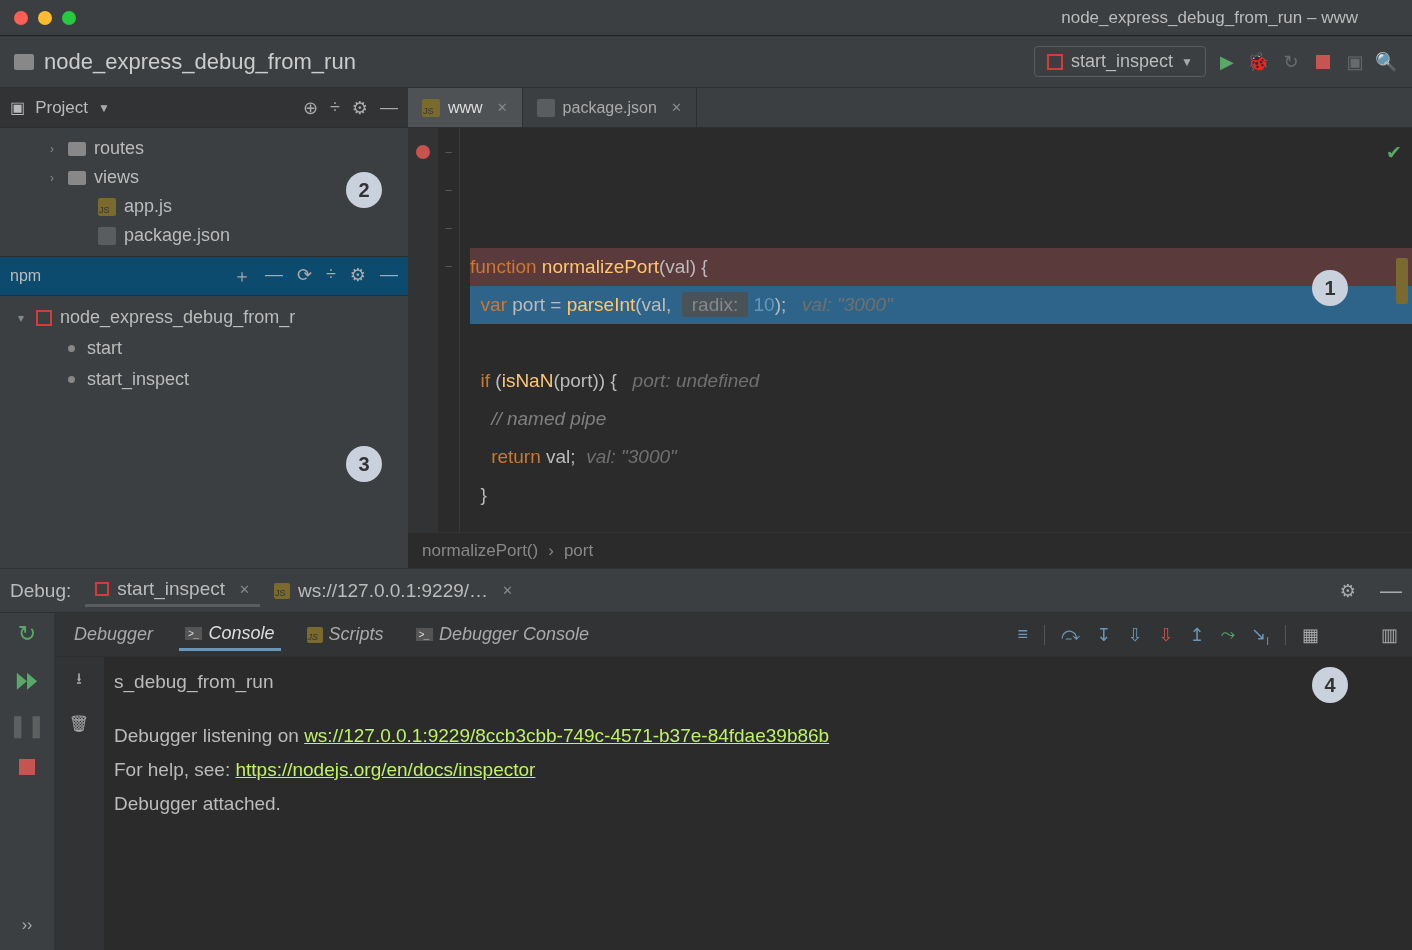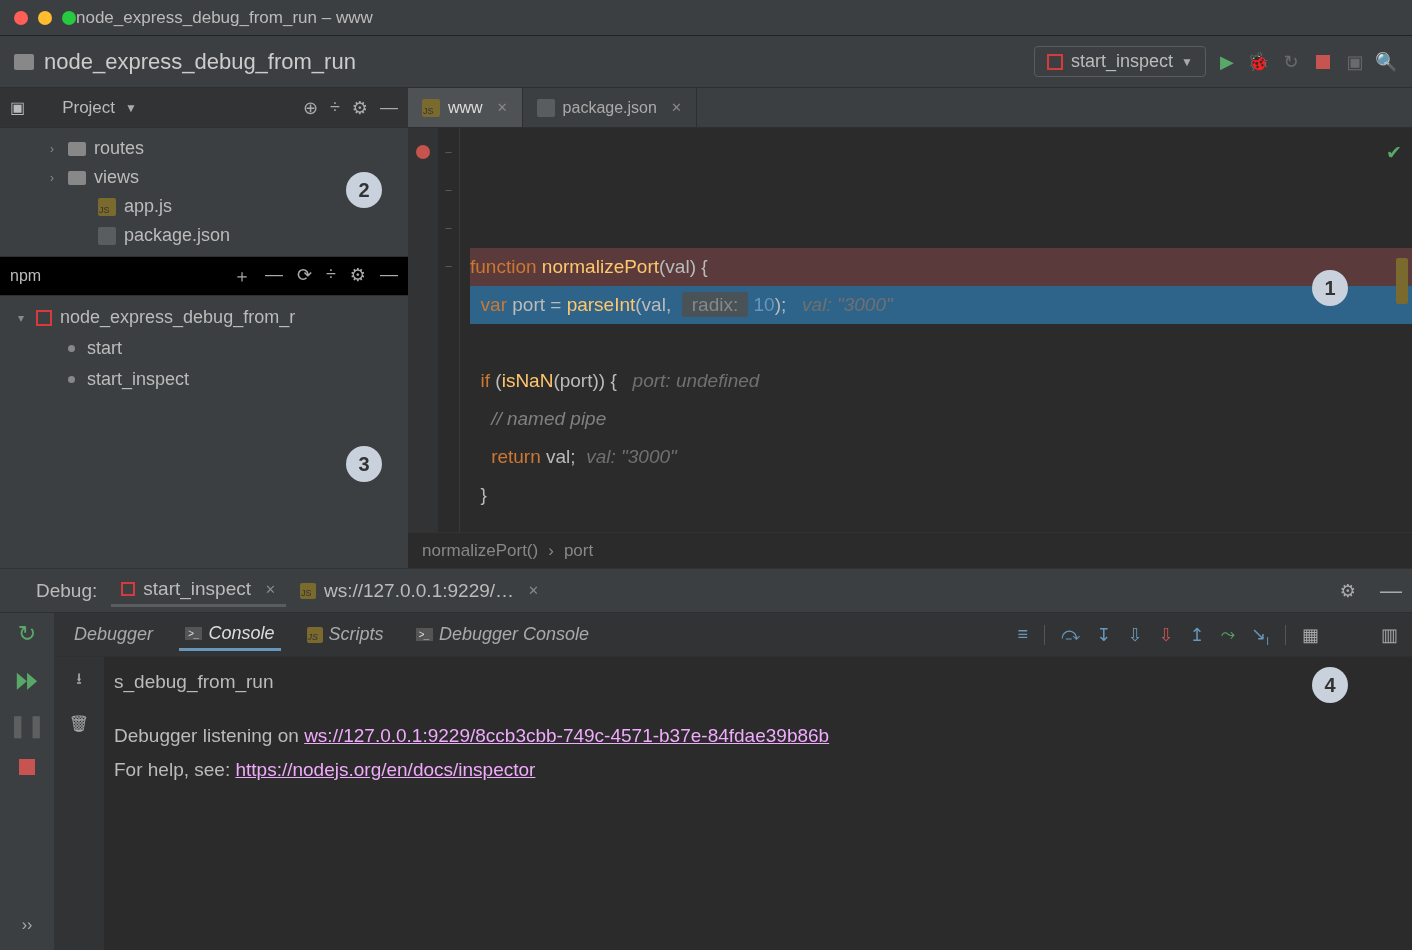--- a/index.html
+++ b/index.html
@@ -1,48 +1,48 @@
 <!DOCTYPE html>
 <html><head>
 <meta charset="utf-8">
 <style>
 * { margin: 0; padding: 0; box-sizing: border-box; font-family: -apple-system, "Segoe UI", sans-serif; }
 body { background: #2b2b2b; color: #bbbbbb; width: 1412px; height: 950px; overflow: hidden; font-size: 16px; }
 .titlebar { height: 36px; background: #3c3f41; display: flex; align-items: center; padding: 0 14px; border-bottom: 1px solid #222; }
 .traffic { display: flex; gap: 10px; }
 .tl { width: 14px; height: 14px; border-radius: 50%; }
 .tl.r { background: #ff5f57; } .tl.y { background: #febc2e; } .tl.g { background: #28c840; }
-.titletext { flex: 1; text-align: left; color: #bbbbbb; font-size: 17px; padding-right:40px; }
+.titletext { flex: 1; text-align: right; color: #bbbbbb; font-size: 17px; padding-right:40px; }
 
 .toolbar { height: 52px; background: #3c3f41; display: flex; align-items: center; padding: 0 14px; gap: 10px; border-bottom: 1px solid #2d2f30; }
 .folder-icon { width: 20px; height: 16px; background: #888; border-radius: 2px; display:inline-block; }
 .proj-name { font-size: 22px; color: #ccc; font-weight:500; }
 .spacer { flex: 1; }
 .run-select { display: flex; align-items: center; gap: 8px; border: 1px solid #5a5d5f; border-radius: 4px; padding: 4px 12px; background: #3c3f41; }
 .npm-icon { width:16px;height:16px;border:2px solid #d63a3a;display:inline-block; }
 .chev { font-size:12px;color:#aaa; }
 .tb-icon { width:22px;height:22px;display:flex;align-items:center;justify-content:center;font-size:18px; }
 .play-g{color:#59a869;} .bug-g{color:#59a869;} .stop-r{color:#c75450;background:#c75450;width:14px;height:14px;margin:4px;}
 .dim{opacity:.35;}
 
 .main { display:flex; height: 480px; }
 .sidebar { width: 408px; background:#3c3f41; display:flex; flex-direction:column; }
 .pane-head { height:40px; background:#313335; display:flex; align-items:center; padding:0 10px; gap:10px; border-bottom:1px solid #2d2f30;}
-.pane-head .lbl{ font-size:17px;margin-left:27px; }
+.pane-head .lbl{ font-size:17px; }
 .pane-head .iconrow{ margin-left:auto; display:flex; gap:12px; color:#aaa; font-size:18px;}
 .tree { padding: 6px 0; font-size:18px; }
 .tree-row{ display:flex; align-items:center; gap:8px; padding:4px 18px; position:relative;}
 .tree-row .arrow{ width:10px; font-size:12px; color:#888;}
 .tree-row .dir{ width:18px;height:14px;background:#888;border-radius:2px;}
 .tree-row.ind1{padding-left:50px;}
 .tree-row.ind2{padding-left:80px;}
 .js-ico{ width:18px;height:18px;background:#7a6a2d;border-radius:2px; font-size:9px; color:#333; display:flex;align-items:flex-end;justify-content:flex-start;padding:1px;}
 .json-ico{ width:18px;height:18px;background:#5a5d5f;border-radius:2px; font-size:9px;}
 
-.npm-panel-head{height:40px;background:#000000;display:flex;align-items:center;padding:0 10px;gap:10px;border-top:1px solid #2d2f30;border-bottom:1px solid #2d2f30;}
+.npm-panel-head{height:40px;background:#0c4a6e;display:flex;align-items:center;padding:0 10px;gap:10px;border-top:1px solid #2d2f30;border-bottom:1px solid #2d2f30;}
 .npm-panel-head .iconrow{margin-left:auto;display:flex;gap:14px;color:#aaa;font-size:18px;}
 .npm-tree{padding:6px 0;font-size:18px;}
 .npm-row{display:flex;align-items:center;gap:8px;padding:5px 18px;}
 .npm-row.ind{padding-left:68px;}
 .npm-row .dot{width:7px;height:7px;border-radius:50%;background:#888;margin-right:4px;}
 
 .editor{flex:1;background:#2b2b2b;display:flex;flex-direction:column;}
 .tabs{height:40px;background:#3c3f41;display:flex;align-items:stretch;border-bottom:1px solid #2d2f30;}
 .tab{display:flex;align-items:center;gap:8px;padding:0 14px;border-right:1px solid #2d2f30;font-size:16px;color:#aaa;}
 .tab.active{background:#4e5254;color:#ddd;}
@@ -58,21 +58,21 @@
 .line.hl{background:#2f648a;}
 .kw{color:#cc7832;} .fn{color:#ffc66d;} .nm{color:#6897bb;} .cmt{color:#808080;font-style:italic;} .hint{color:#707070;font-style:italic;} .radix{background:#495257;padding:2px 10px;border-radius:3px;color:#888;font-style:normal;}
 .check{position:absolute;right:10px;top:6px;color:#59a869;}
 .breadcrumb{height:36px;display:flex;align-items:center;padding:0 14px;gap:10px;color:#888;font-size:17px;border-top:1px solid #323232;}
 
 .numb { position:absolute; width:36px;height:36px;border-radius:50%;background:#c9d1dc;color:#333;font-weight:700;display:flex;align-items:center;justify-content:center;font-size:20px;z-index:10; }
 .n1{top:182px;right:64px;} .n2{top:84px;left:346px;} .n3{top:150px;left:346px;} .n4{right:64px;top:54px;}
 
 .debug-zone{height:382px;background:#2b2b2b;display:flex;flex-direction:column;border-top:1px solid #323232;}
 .debug-tabs{height:44px;background:#3c3f41;display:flex;align-items:center;padding:0 10px;gap:14px;border-bottom:1px solid #2d2f30;}
-.debug-tabs .dlbl{font-size:19px;color:#bbb;margin-left:26px;}
+.debug-tabs .dlbl{font-size:19px;color:#bbb;}
 .debug-tabs .dt{display:flex;align-items:center;gap:8px;padding:4px 10px;font-size:19px;}
 .debug-tabs .dt.active{border-bottom:3px solid #5a5d5f;}
 .debug-tabs .x{font-size:13px;color:#888;margin-left:6px;}
 .gear{margin-left:auto;color:#aaa;font-size:18px;}
 .minus{color:#aaa;font-size:22px;margin-left:10px;}
 
 .debug-body{flex:1;display:flex;}
 .debug-left{width:54px;background:#3c3f41;display:flex;flex-direction:column;align-items:center;padding:8px 0;gap:20px;}
 .debug-left .dicon{font-size:22px;color:#59a869;}
 .debug-left .dicon.dim{opacity:.3;color:#aaa;}
@@ -85,21 +85,21 @@
 .dst.active{border-bottom:3px solid #6897bb;color:#ddd;}
 .dtoolbar{margin-left:auto;display:flex;gap:16px;align-items:center;}
 .dti{font-size:18px;color:#6897bb;}
 .dti.r{color:#c75450;}
 .dti.g{color:#59a869;}
 .sep{width:1px;height:20px;background:#555;}
 
 .console-wrap{flex:1;display:flex;}
 .console-left{width:50px;background:#313335;display:flex;flex-direction:column;align-items:center;padding:10px 0;gap:20px;color:#aaa;}
 .console{flex:1;padding:8px 10px;font-family:ui-monospace,Menlo,monospace;font-size:19px;line-height:34px;}
-.console a{color:#f0abfc;text-decoration:underline;}
+.console a{color:#bef264;text-decoration:underline;}
 .minimap{position:absolute;right:4px;top:0px;width:14px;height:300px;}
 .miniseg{position:absolute;right:0;width:12px;background:#7a6a2d;border-radius:2px;}
 
 .pos-rel{position:relative;}
 </style>
 </head>
 <body>
 
 <div class="titlebar">
   <div class="traffic">
@@ -312,18 +312,19 @@
       <div class="console-wrap">
         <div class="console-left">
           <span>⭳</span>
           <span>🗑</span>
         </div>
         <div class="console">
           <div>s_debug_from_run</div>
           <div style="height:20px"></div>
           <div><span>Debugger listening on </span><a>ws://127.0.0.1:9229/8ccb3cbb-749c-4571-b37e-84fdae39b86b</a></div>
           <div><span>For help, see: </span><a>https://nodejs.org/en/docs/inspector</a></div>
+          <div>Debugger attached.</div>
         </div>
       </div>
       <div class="numb n4">4</div>
     </div>
   </div>
 </div>
 
 </body></html>

